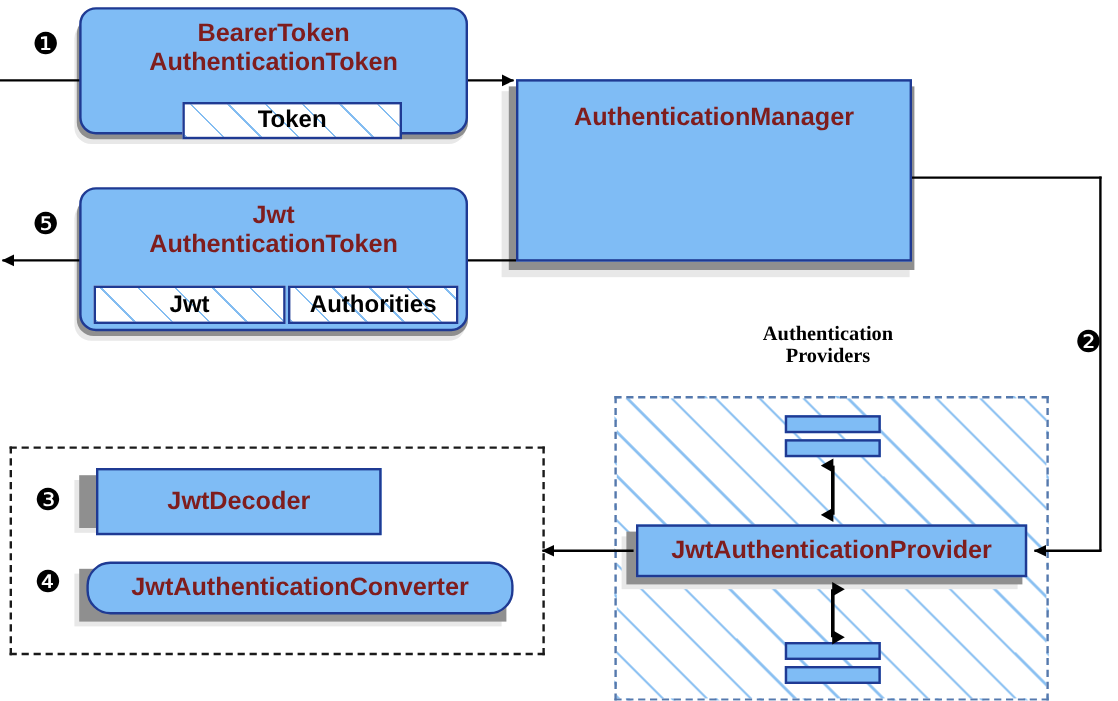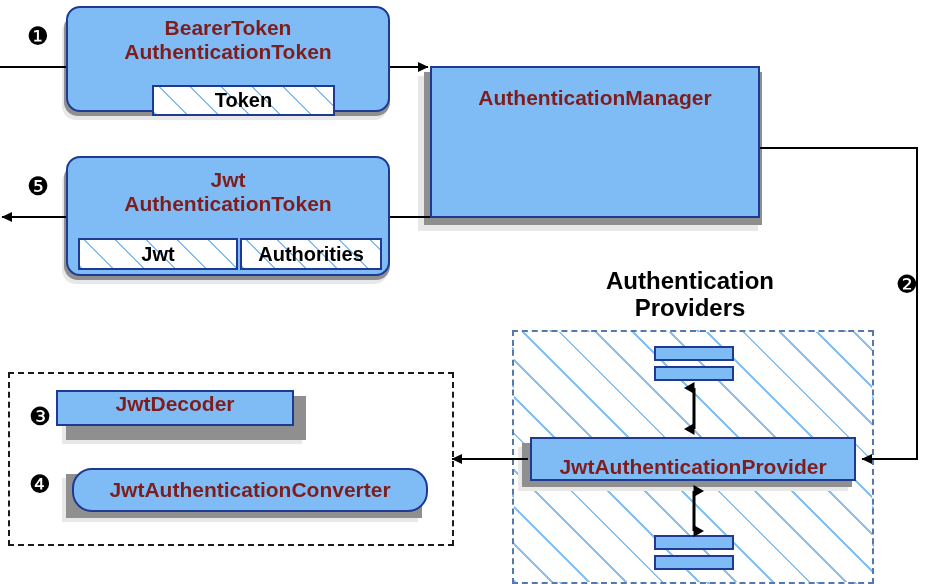--- a/index.html
+++ b/index.html
@@ -165,21 +165,21 @@
       <span>AuthenticationToken</span>
     </div>
     <div class="hatch-box" style="position:absolute; left:10px; top:80px; width:160px; height:32px; font-size:20px;">Jwt</div>
     <div class="hatch-box" style="position:absolute; left:172px; top:80px; width:142px; height:32px; font-size:20px;">Authorities</div>
   </div>
 
   <div class="abs node" style="left:430px; top:66px; width:330px; height:152px; padding-top:18px;">
     <div class="node-title" style="font-size:21px;">AuthenticationManager</div>
   </div>
 
-  <div class="abs group-label" style="left:570px; top:268px; width:240px; font-size:24px;">
+  <div class="abs group-label" style="left:570px; top:268px; width:240px; font-size:17px;font-family:Liberation Serif, serif;">
     <span>Authentication</span><br>
     <span>Providers</span>
   </div>
 
   <div class="abs dashed-hatched" style="left:512px; top:330px; width:362px; height:254px;"></div>
 
   <div class="abs mini-bar" style="left:654px; top:346px; width:80px; height:15px;"></div>
   <div class="abs mini-bar" style="left:654px; top:366px; width:80px; height:15px;"></div>
 
   <div class="abs mini-bar" style="left:654px; top:535px; width:80px; height:15px;"></div>
@@ -190,29 +190,29 @@
       <marker id="dblArrow" markerWidth="13" markerHeight="11" refX="6.5" refY="10" orient="auto" markerUnits="userSpaceOnUse">
         <path d="M6.5,0 L12.5,10.5 L0.5,10.5 z" fill="#000000"></path>
       </marker>
     </defs>
     <line x1="694" y1="429" x2="694" y2="388" stroke="#000000" stroke-width="3" marker-end="url(#dblArrow)" marker-start="url(#dblArrow)"></line>
     <line x1="694" y1="491" x2="694" y2="531" stroke="#000000" stroke-width="3" marker-end="url(#dblArrow)" marker-start="url(#dblArrow)"></line>
   </svg>
 
   <div class="abs shadow-far" style="left:518px; top:447px; width:330px; height:44px;"></div>
   <div class="abs shadow-near" style="left:522px; top:443px; width:330px; height:44px;"></div>
-  <div class="abs node" style="left:530px; top:437px; width:326px; height:44px; justify-content:flex-end;">
+  <div class="abs node" style="left:530px; top:437px; width:326px; height:44px; justify-content:center;">
     <div class="node-title" style="font-size:21px;">JwtAuthenticationProvider</div>
   </div>
 
   <div class="abs dashed-plain" style="left:8px; top:372px; width:446px; height:174px;"></div>
 
   <div class="abs shadow-far" style="left:62px; top:400px; width:240px; height:44px;"></div>
   <div class="abs shadow-near" style="left:66px; top:396px; width:240px; height:44px;"></div>
-  <div class="abs node" style="left:56px; top:390px; width:238px; height:36px; ">
+  <div class="abs node" style="left:80px; top:390px; width:238px; height:56px; justify-content:center;">
     <div class="node-title" style="font-size:21px;">JwtDecoder</div>
   </div>
 
   <div class="abs shadow-far" style="left:62px; top:478px; width:356px; height:44px;"></div>
   <div class="abs shadow-near" style="left:66px; top:474px; width:356px; height:44px;"></div>
   <div class="abs node" style="left:72px; top:468px; width:356px; height:44px; justify-content:center;border-radius:20px;">
     <div class="node-title" style="font-size:21px;">JwtAuthenticationConverter</div>
   </div>
 
   <div class="abs step" style="left:24px; top:24px; width:28px;">❶</div>

